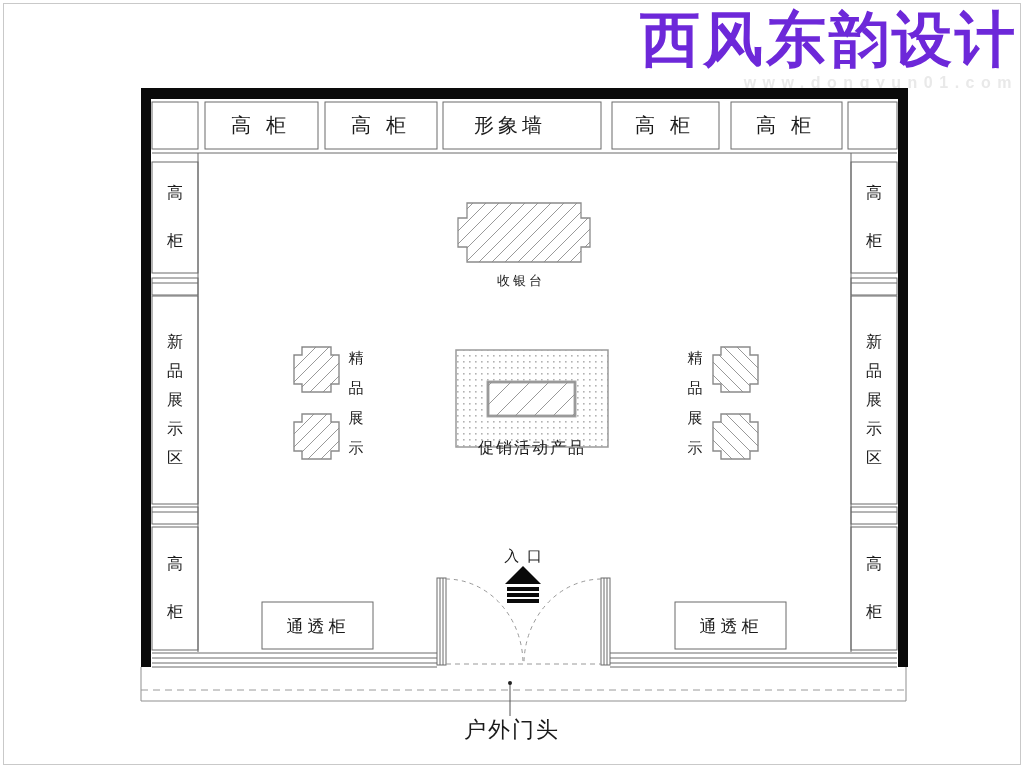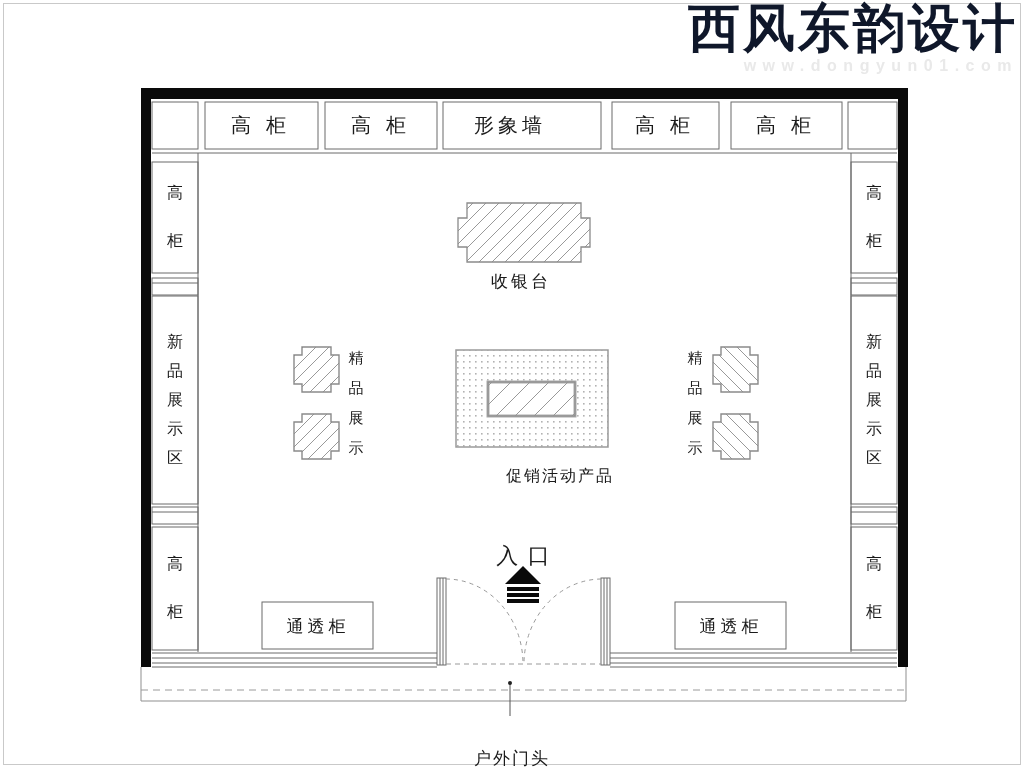--- a/index.html
+++ b/index.html
@@ -2,36 +2,36 @@
 <html><head>
 <meta charset="utf-8">
 <style>
   html,body{margin:0;padding:0;background:#ffffff;}
   .canvas{position:relative;width:1024px;height:768px;background:#fff;overflow:hidden;
           font-family:"Liberation Serif",serif;color:#1a1a1a;}
   .frame{position:absolute;inset:3px;border:1px solid #c9c9c9;}
   
   .watermark{position:absolute;top:0px;right:6px;text-align:right;
              font-family:"Liberation Sans",sans-serif;font-weight:bold;}
-  .wm-brand{font-size:52px;line-height:1.08;letter-spacing:3px;color:#0f172a;}
+  .wm-brand{font-size:60px;line-height:1.08;letter-spacing:3px;color:#6d28d9;margin-top:8px;}
   .wm-url{font-size:16px;letter-spacing:6.5px;color:#e9e9e9;margin-top:1px;}
   
   svg.plan{position:absolute;left:0;top:0;}
   
   .hlabel{position:absolute;transform:translate(-50%,-50%);white-space:nowrap;
           font-size:20px;letter-spacing:5px;}
   #lbl-top-0{left:261px;top:125px;} #lbl-top-1{left:381px;top:125px;}
   #lbl-top-2{left:510px;top:125px;letter-spacing:4px;}
   #lbl-top-3{left:665px;top:125px;} #lbl-top-4{left:786px;top:125px;}
-  #lbl-cashier{left:521px;top:281px;font-size:17px;letter-spacing:3px;}
-  #lbl-promo{left:532px;top:476px;font-size:16px;letter-spacing:2px;margin-left:28px;}
-  #lbl-entrance{left:524px;top:556px;font-size:22px;letter-spacing:2px;}
+  #lbl-cashier{left:521px;top:281px;font-size:13px;letter-spacing:3px;}
+  #lbl-promo{left:532px;top:448px;font-size:16px;letter-spacing:2px;}
+  #lbl-entrance{left:524px;top:556px;font-size:15px;letter-spacing:2px;}
   #lbl-showcase-left{left:318px;top:626px;font-size:17px;letter-spacing:4px;}
   #lbl-showcase-right{left:731px;top:626px;font-size:17px;letter-spacing:4px;}
-  #lbl-outdoor{left:512px;top:730px;font-size:17px;letter-spacing:2px;margin-top:28px;}
+  #lbl-outdoor{left:512px;top:730px;font-size:22px;letter-spacing:2px;}
   
   .vlabel{position:absolute;display:flex;flex-direction:column;align-items:center;
           justify-content:center;font-size:16px;}
   .v-cab{width:46px;gap:27px;}
   #vl-left-top{left:152px;top:162px;height:111px;}
   #vl-left-bottom{left:152px;top:527px;height:123px;}
   #vl-right-top{left:851px;top:162px;height:111px;}
   #vl-right-bottom{left:851px;top:527px;height:123px;}
   .v-zone{width:46px;gap:8px;}
   #vl-left-zone{left:152px;top:296px;height:208px;}

